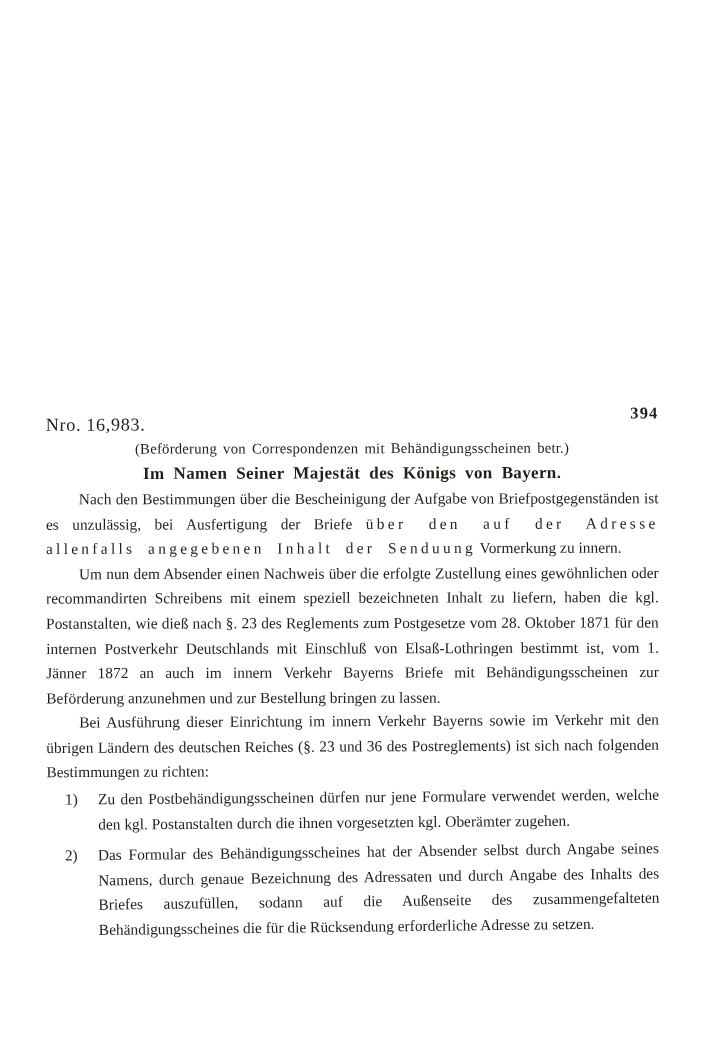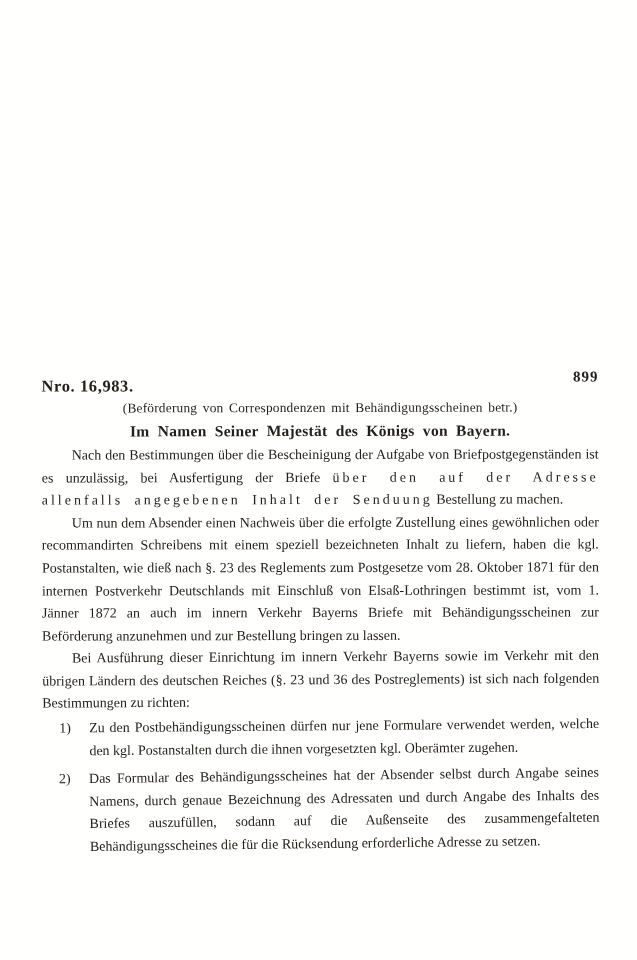--- a/index.html
+++ b/index.html
@@ -24,21 +24,21 @@
     transform: rotate(-0.12deg);
   }
   .header-row {
     display: flex;
     justify-content: space-between;
     align-items: flex-start;
     height: 22px;
   }
   .doc-number {
     font-size: 16.5px;
-    font-weight: bold;
+    font-weight: normal;
     letter-spacing: 0.6px;
     text-align: center;
   }
   .page-number {
     font-size: 15px;
     font-weight: bold;
     letter-spacing: 1px;
     transform: translateY(-7px);
   }
   .subject {
@@ -86,25 +86,25 @@
   .body-blocks .block:nth-child(4) { transform: rotate(-0.35deg); transform-origin: left center; margin-top: 2px; }
   .body-blocks .block:nth-child(5) { transform: rotate(-0.6deg);  transform-origin: left center; margin-top: 6px; }
 </style>
 </head>
 <body style="color: rgb(34, 30, 26);">
 
 <div class="sheet" style="background: rgb(255, 255, 254);">
   <div class="content">
     <div class="header-row">
       <span class="doc-number">Nro. 16,983.</span>
-      <span class="page-number">899</span>
+      <span class="page-number">394</span>
     </div>
     <div class="subject">(Beförderung von Correspondenzen mit Behändigungsscheinen betr.)</div>
     <div class="title">Im Namen Seiner Majestät des Königs von Bayern.</div>
     <div class="body-blocks">
-        <div class="block paragraph"><span>Nach den Bestimmungen über die Bescheinigung der Aufgabe von Briefpostgegen­ständen ist es unzulässig, bei Ausfertigung der Briefe </span><span class="spaced">über den auf der Adresse allenfalls angegebenen Inhalt der Senduung</span><span> Bestellung zu machen.</span></div>
+        <div class="block paragraph"><span>Nach den Bestimmungen über die Bescheinigung der Aufgabe von Briefpostgegen­ständen ist es unzulässig, bei Ausfertigung der Briefe </span><span class="spaced">über den auf der Adresse allenfalls angegebenen Inhalt der Senduung</span><span> Vormerkung zu innern.</span></div>
         <div class="block paragraph"><span>Um nun dem Absender einen Nachweis über die erfolgte Zustellung eines gewöhn­lichen oder recommandirten Schreibens mit einem speziell bezeichneten Inhalt zu liefern, haben die kgl. Postanstalten, wie dieß nach §. 23 des Reglements zum Postgesetze vom 28. Oktober 1871 für den internen Postverkehr Deutschlands mit Einschluß von Elsaß-Lothringen bestimmt ist, vom 1. Jänner 1872 an auch im innern Verkehr Bayerns Briefe mit Behändigungsscheinen zur Beförderung anzunehmen und zur Bestellung bringen zu lassen.</span></div>
         <div class="block paragraph"><span>Bei Ausführung dieser Einrichtung im innern Verkehr Bayerns sowie im Verkehr mit den übrigen Ländern des deutschen Reiches (§. 23 und 36 des Postreglements) ist sich nach folgenden Bestimmungen zu richten:</span></div>
         <div class="block list-item"><span class="marker">1)</span><span>Zu den Postbehändigungsscheinen dürfen nur jene Formulare verwendet werden, welche den kgl. Postanstalten durch die ihnen vorgesetzten kgl. Oberämter zugehen.</span></div>
         <div class="block list-item"><span class="marker">2)</span><span>Das Formular des Behändigungsscheines hat der Absender selbst durch Angabe seines Namens, durch genaue Bezeichnung des Adressaten und durch Angabe des Inhalts des Briefes auszufüllen, sodann auf die Außenseite des zusammengefalteten Behändigungsscheines die für die Rücksendung erforderliche Adresse zu setzen.</span></div>
       </div>
   </div>
 </div>
 
 </body></html>

